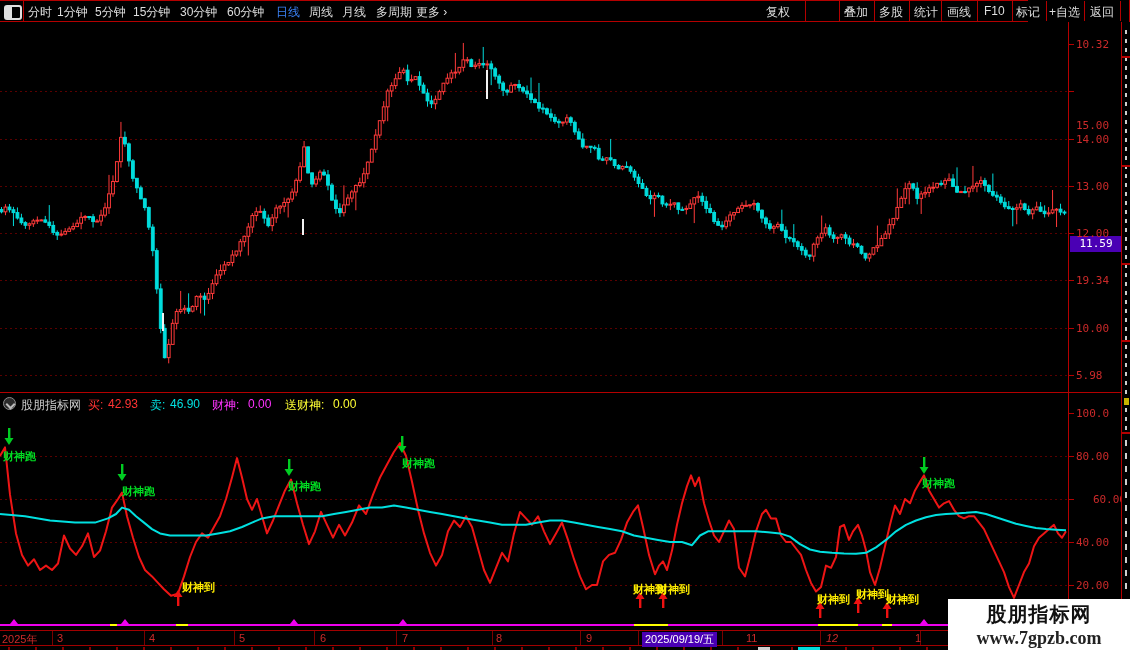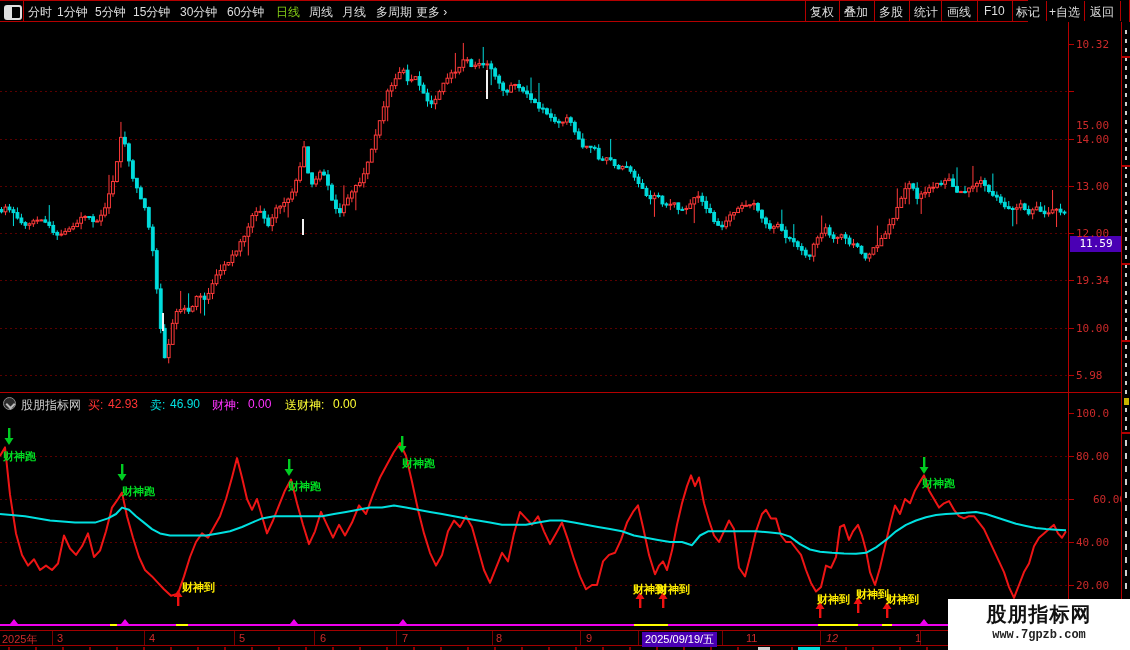--- a/index.html
+++ b/index.html
@@ -2,21 +2,21 @@
 <html><head>
 <meta charset="utf-8">
 <style>
   html,body{margin:0;padding:0;background:#000;}
   .app{position:relative;width:1130px;height:650px;background:#000;overflow:hidden;
        font-family:"Liberation Sans",sans-serif;-webkit-font-smoothing:none;}
   
   .tb{position:absolute;left:0;top:0;width:1028px;height:22px;background:#000;
       border-top:1px solid #b40000;border-bottom:1px solid #b40000;box-sizing:border-box;}
   .tb-item{position:absolute;top:3px;font-size:12px;color:#dedede;white-space:nowrap;cursor:default;}
-  .tb-item.active{color:#84cc16;}
+  .tb-item.active{color:#3b82f6;}
   .vdiv{position:absolute;top:0;width:1px;height:20px;background:#b40000;}
   .tb-icon{position:absolute;left:4px;top:4px;width:14px;height:11px;border:2px solid #e0e0e0;
            border-radius:3px;background:#000;}
   .tb-icon::after{content:"";position:absolute;left:0;top:0;width:6px;height:11px;background:#e0e0e0;}
   
   .titlebar{position:absolute;left:0;top:22px;width:1067px;height:18px;}
   .title-text{position:absolute;left:6px;top:2px;font-size:12px;color:#e8e8e8;white-space:nowrap;}
   .circ-chev{position:absolute;width:13px;height:13px;border-radius:50%;background:#2a2a2a;
              border:1px solid #8a8a8a;box-sizing:border-box;}
   .circ-chev::after{content:"";position:absolute;left:3px;top:3px;width:5px;height:5px;
@@ -57,21 +57,21 @@
   
   .strip{position:absolute;left:1121px;top:22px;width:9px;height:608px;background:#000;
          border-left:1px solid #b40000;box-sizing:border-box;z-index:2;}
   .stick{position:absolute;left:3px;width:2px;background:#cfcfcf;}
   .sdiv{position:absolute;left:0;width:9px;height:2px;background:#b40000;}
   .syellow{position:absolute;left:2px;width:5px;height:7px;background:#c8b400;}
   
   .wm{position:absolute;left:948px;top:599px;width:182px;height:51px;background:#ffffff;z-index:6;
       text-align:center;color:#111;}
   .wm-l1{margin-top:2px;font-size:20px;font-weight:bold;letter-spacing:1px;}
-  .wm-l2{font-size:12px;font-weight:bold;color:#222;font-family:Liberation Mono, monospace;}
+  .wm-l2{font-size:18px;font-weight:bold;color:#222;font-family:Liberation Serif, serif;}
   svg.overlay{position:absolute;left:0;top:0;z-index:3;pointer-events:none;}
   .wmark{position:absolute;width:2px;background:#f2f2f2;z-index:3;}
 </style>
 </head>
 <body>
 
 <div class="app">
 
   <div class="tb" id="toolbar">
     <div class="tb-icon"></div>
@@ -90,21 +90,21 @@
       <div class="vdiv" style="left: 805px;"></div>
       <div class="vdiv" style="left: 839px;"></div>
       <div class="vdiv" style="left: 874px;"></div>
       <div class="vdiv" style="left: 909px;"></div>
       <div class="vdiv" style="left: 941px;"></div>
       <div class="vdiv" style="left: 977px;"></div>
       <div class="vdiv" style="left: 1012px;"></div>
       <div class="vdiv" style="left: 1046px;"></div>
       <div class="vdiv" style="left: 1084px;"></div>
       <div class="vdiv" style="left: 1120px;"></div>
-      <span class="tb-item" style="left: 810px;">复权</span>
+      <span class="tb-item" style="left: 766px;">复权</span>
       <span class="tb-item" style="left: 844px;">叠加</span>
       <span class="tb-item" style="left: 879px;">多股</span>
       <span class="tb-item" style="left: 914px;">统计</span>
       <span class="tb-item" style="left: 947px;">画线</span>
       <span class="tb-item" style="left: 984px;">F10</span>
       <span class="tb-item" style="left: 1016px;">标记</span>
       <span class="tb-item" style="left: 1049px;">+自选</span>
       <span class="tb-item" style="left: 1090px;">返回</span>
     </div>
 

